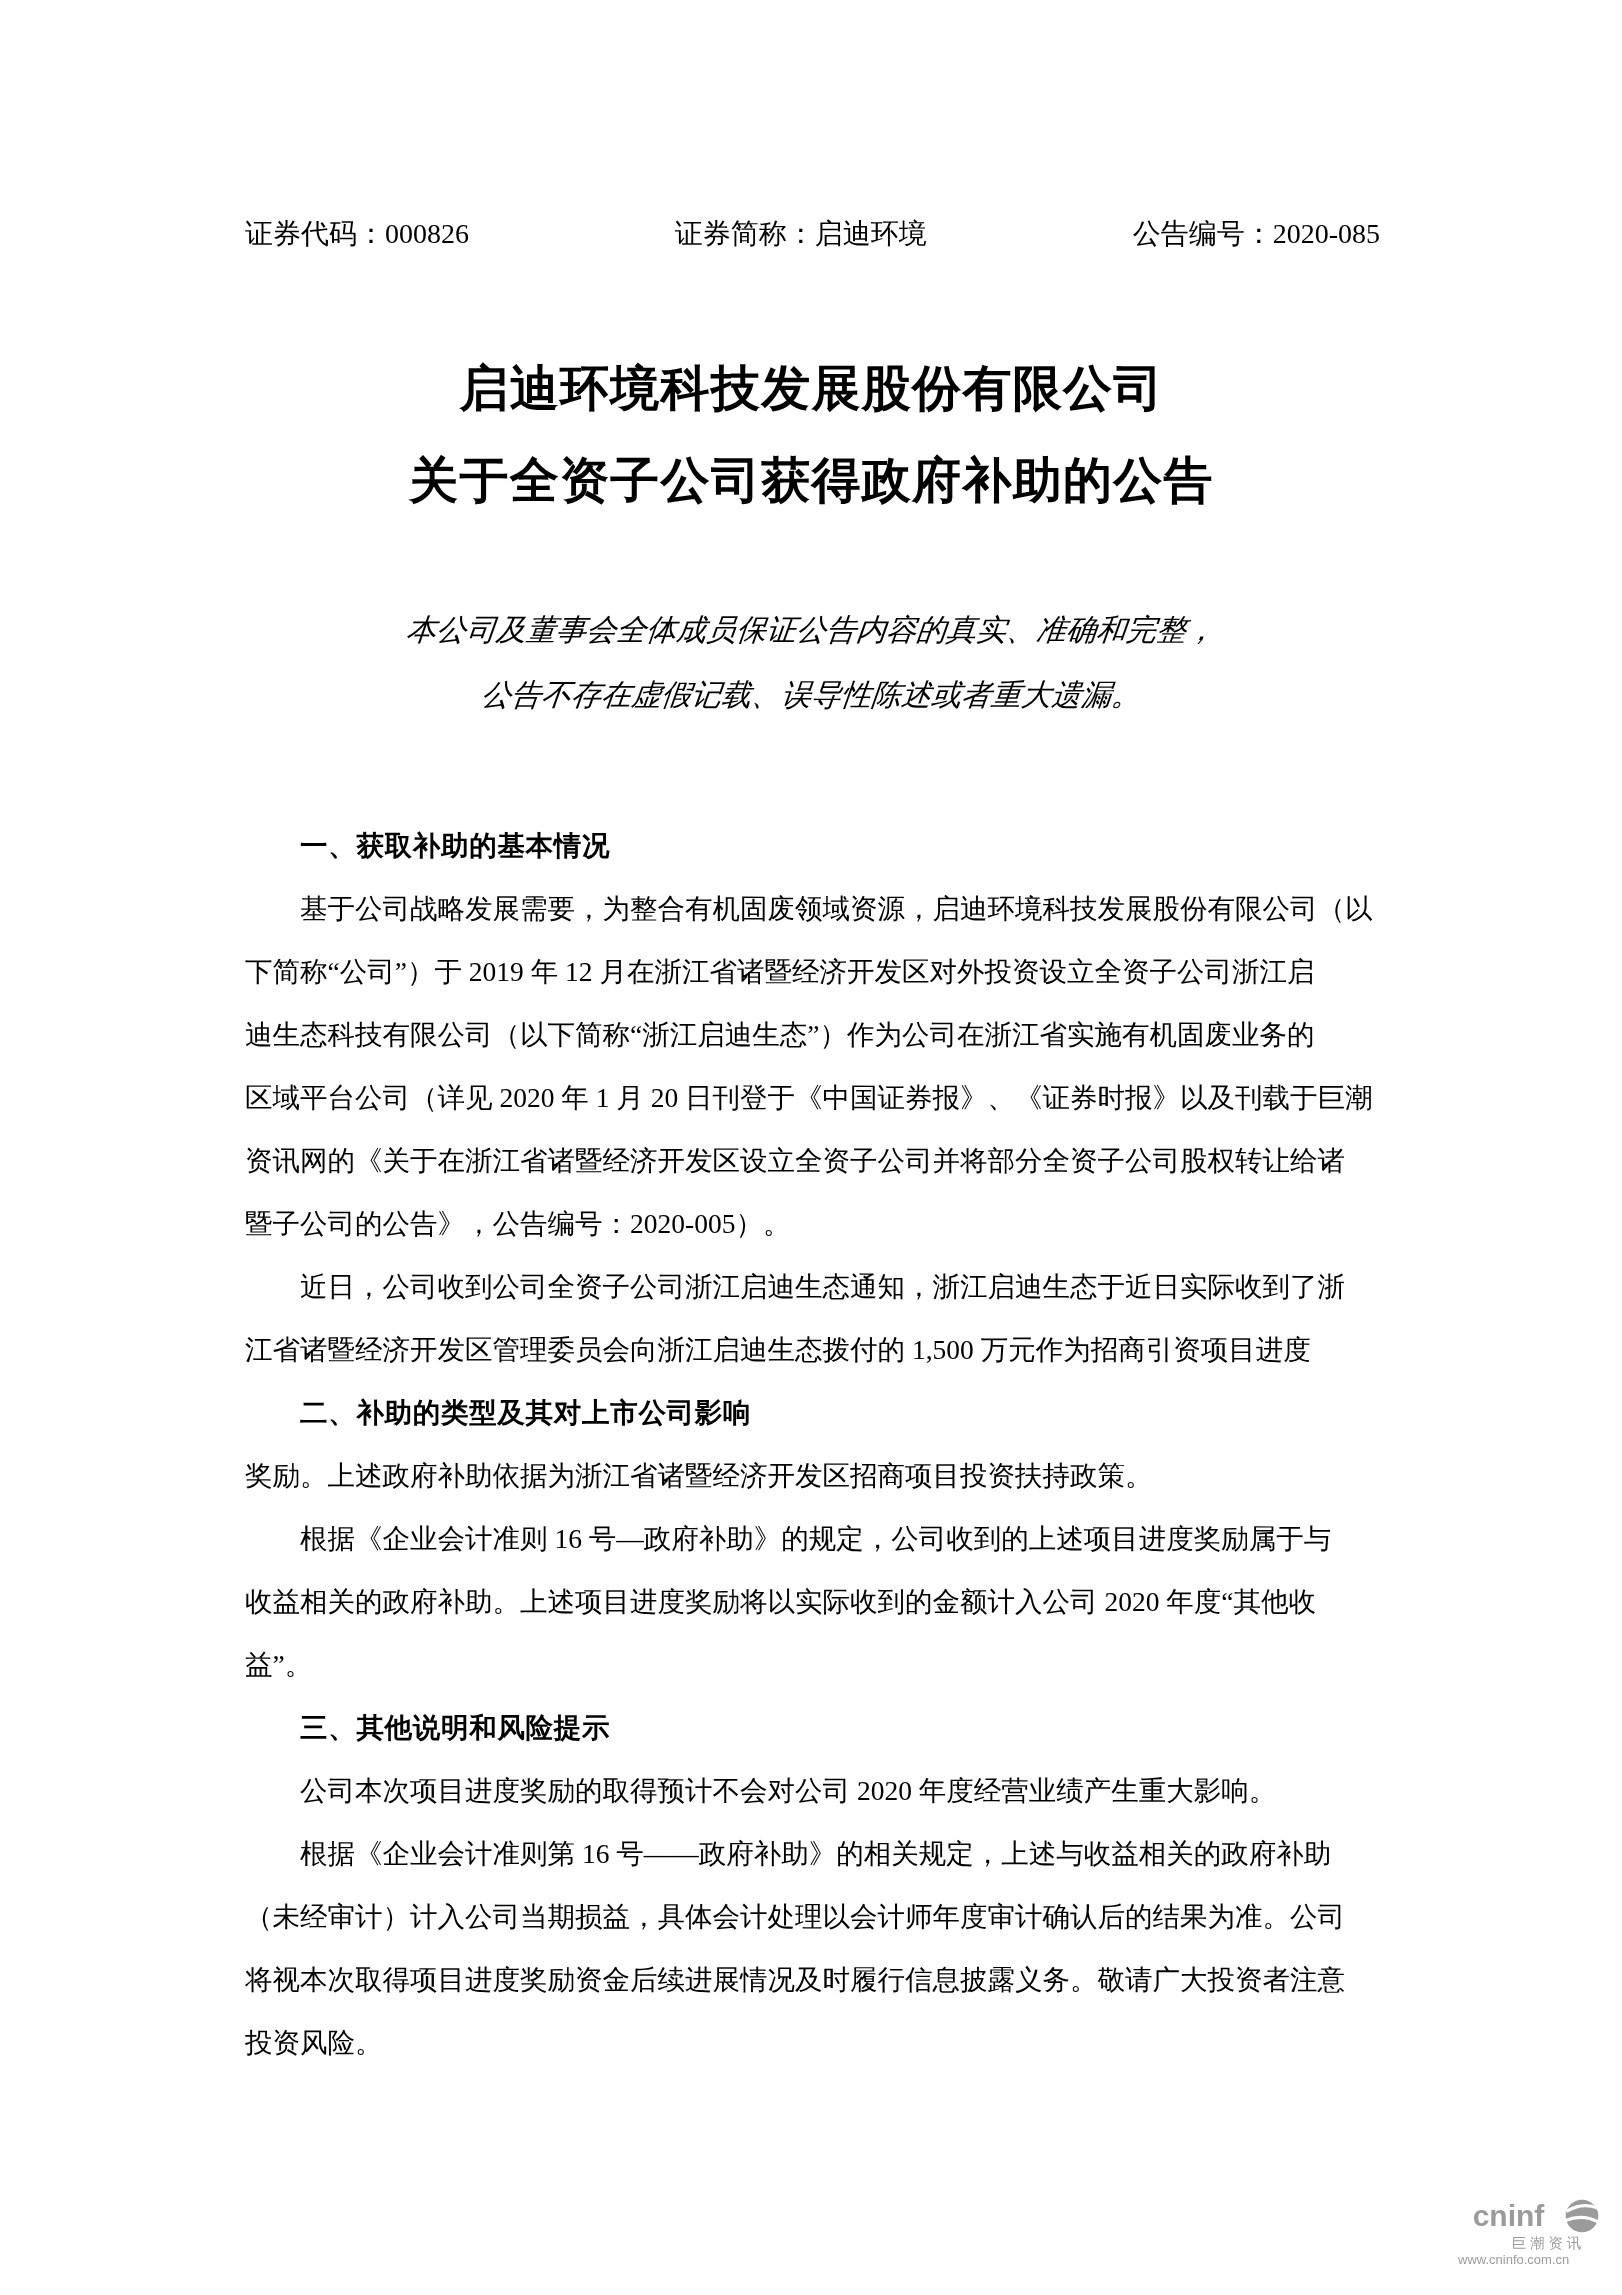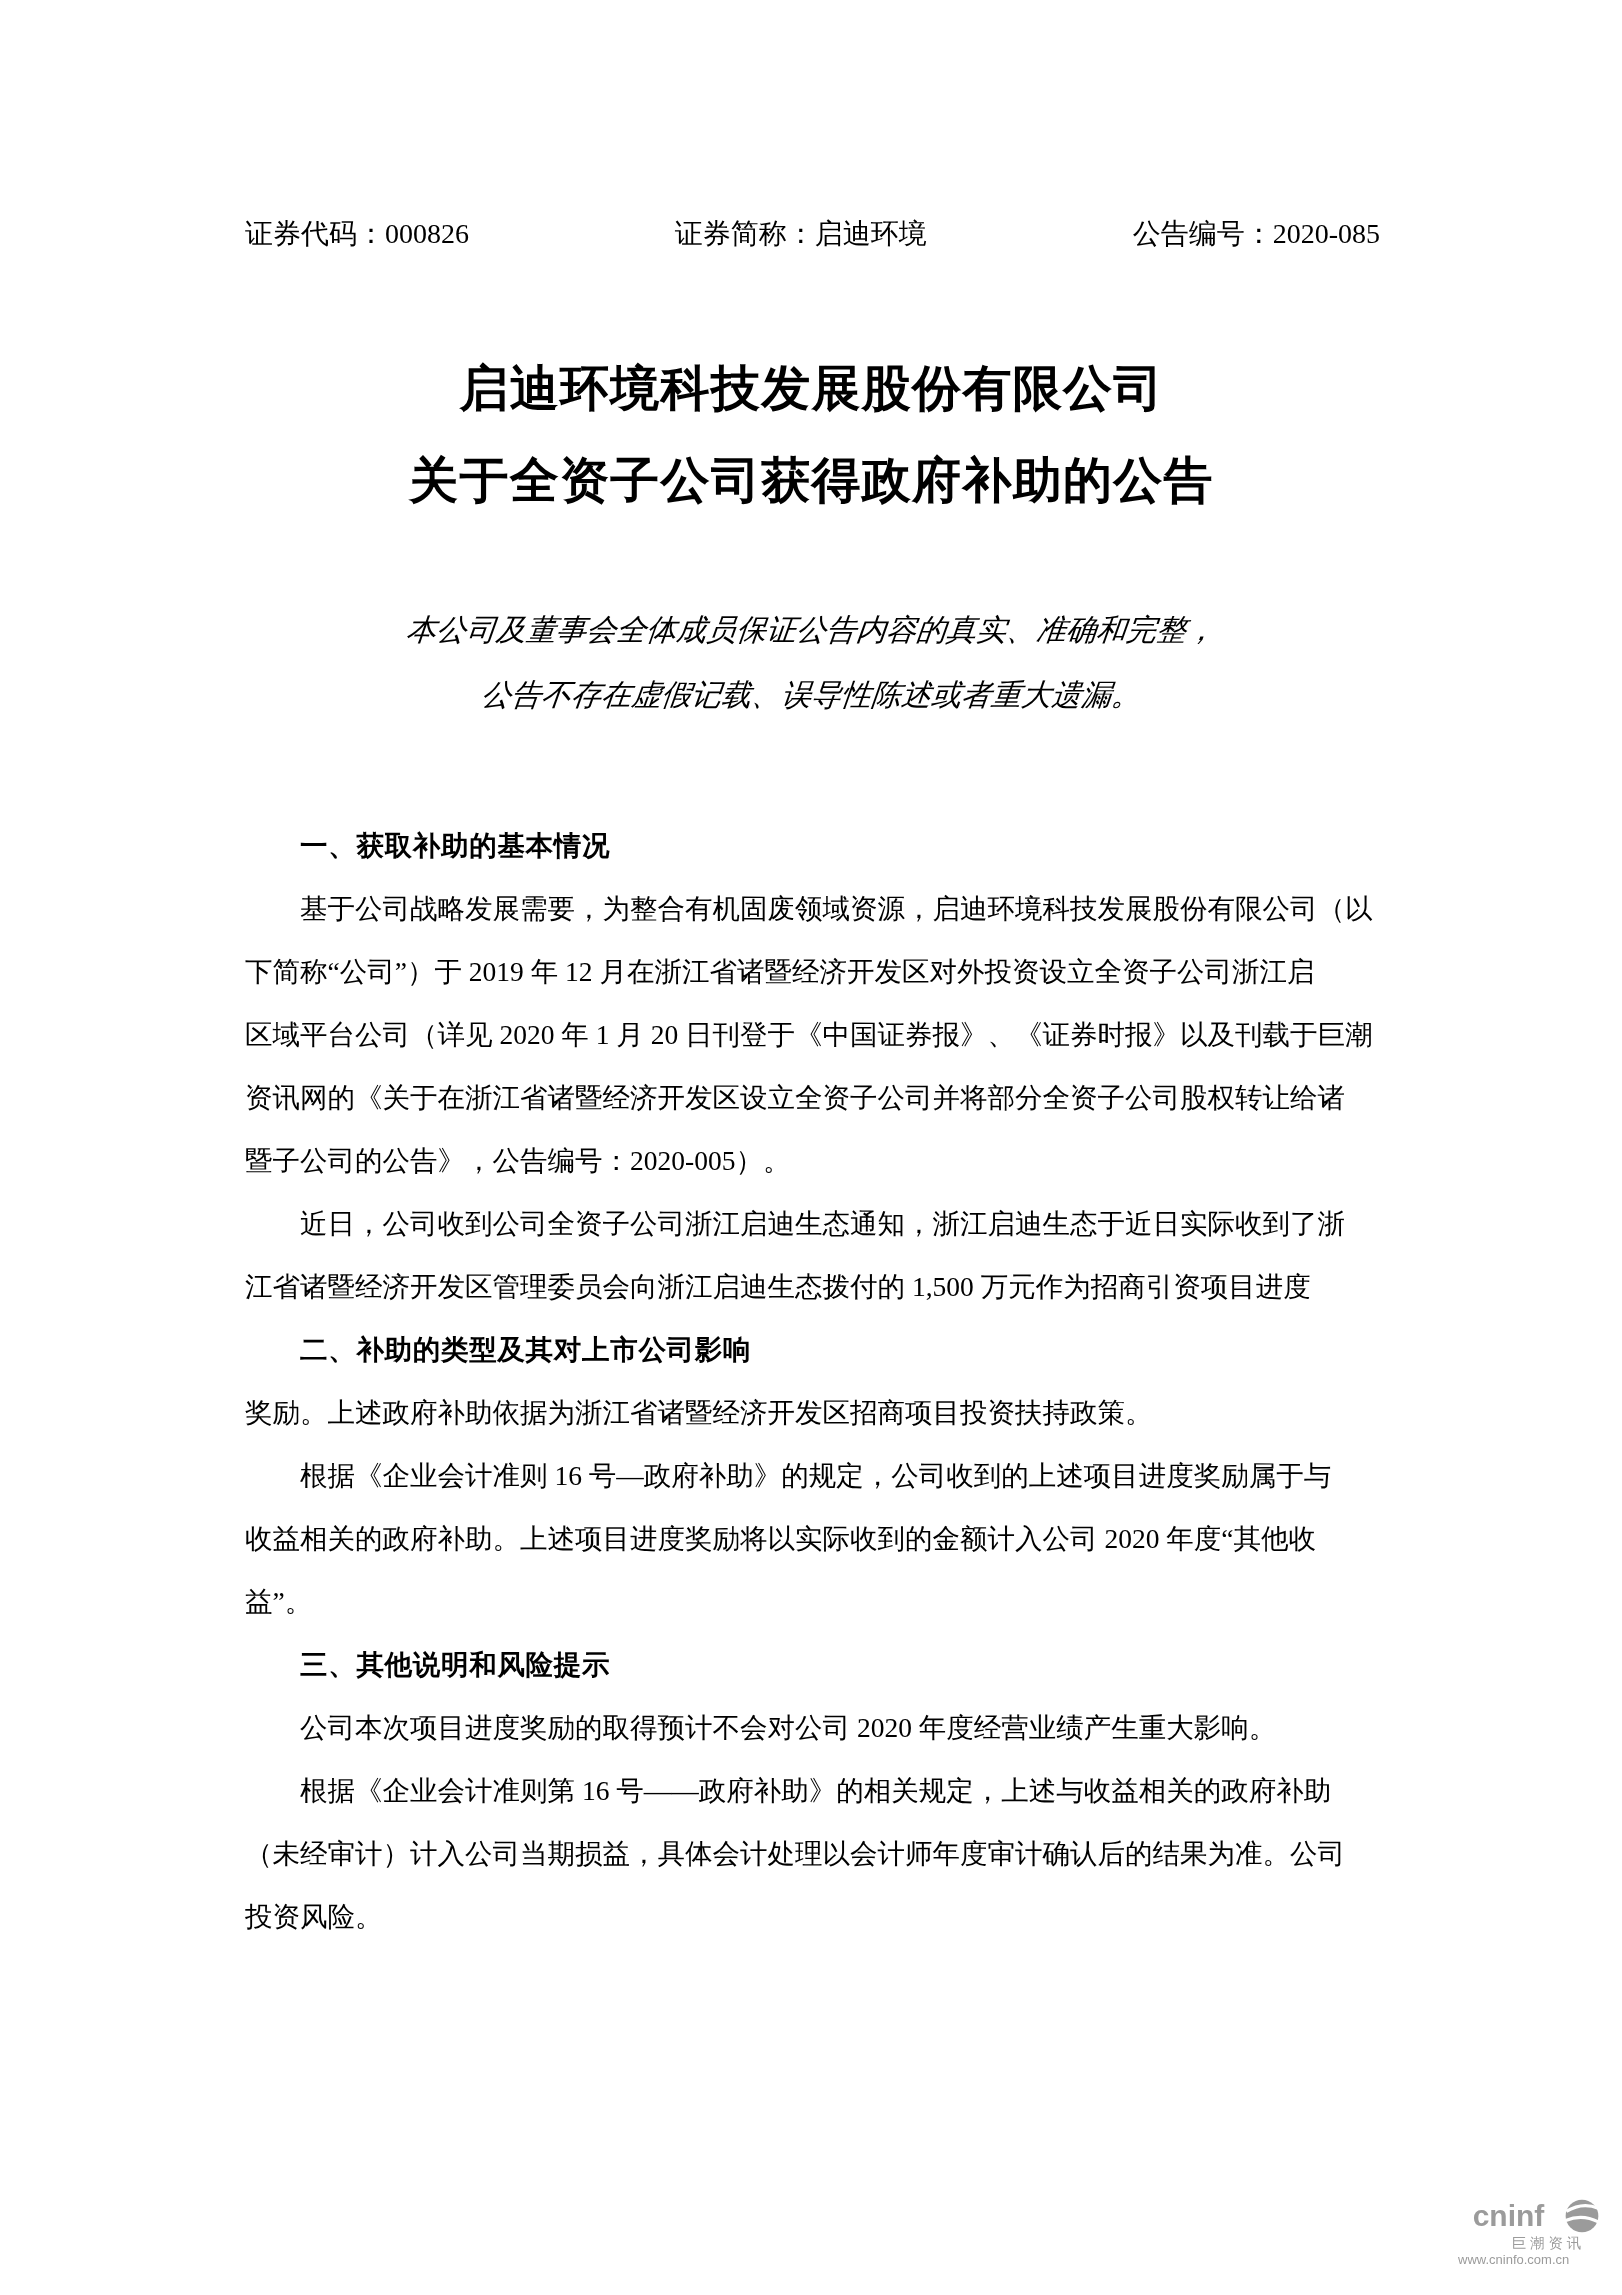--- a/index.html
+++ b/index.html
@@ -70,34 +70,36 @@
   <div class="title l2">关于全资子公司获得政府补助的公告</div>
   <div class="title l1">启迪环境科技发展股份有限公司</div>
 
   <div class="disc l1">本公司及董事会全体成员保证公告内容的真实、准确和完整，</div>
   <div class="disc l2">公告不存在虚假记载、误导性陈述或者重大遗漏。</div>
 
   <div class="doc-body">
     <p class="bl indent head">一、获取补助的基本情况</p>
     <p class="bl indent">基于公司战略发展需要，为整合有机固废领域资源，启迪环境科技发展股份有限公司（以</p>
     <p class="bl">下简称“公司”）于 2019 年 12 月在浙江省诸暨经济开发区对外投资设立全资子公司浙江启</p>
+    <p class="bl">迪生态科技有限公司（以下简称“浙江启迪生态”）作为公司在浙江省实施有机固废业务的</p>
     <p class="bl">区域平台公司（详见 2020 年 1 月 20 日刊登于《中国证券报》、《证券时报》以及刊载于巨潮</p>
     <p class="bl">资讯网的《关于在浙江省诸暨经济开发区设立全资子公司并将部分全资子公司股权转让给诸</p>
     <p class="bl">暨子公司的公告》，公告编号：2020-005）。</p>
     <p class="bl indent">近日，公司收到公司全资子公司浙江启迪生态通知，浙江启迪生态于近日实际收到了浙</p>
     <p class="bl">江省诸暨经济开发区管理委员会向浙江启迪生态拨付的 1,500 万元作为招商引资项目进度</p>
     <p class="bl indent head">二、补助的类型及其对上市公司影响</p>
     <p class="bl">奖励。上述政府补助依据为浙江省诸暨经济开发区招商项目投资扶持政策。</p>
     <p class="bl indent">根据《企业会计准则 16 号—政府补助》的规定，公司收到的上述项目进度奖励属于与</p>
     <p class="bl">收益相关的政府补助。上述项目进度奖励将以实际收到的金额计入公司 2020 年度“其他收</p>
     <p class="bl">益”。</p>
     <p class="bl indent head">三、其他说明和风险提示</p>
     <p class="bl indent">公司本次项目进度奖励的取得预计不会对公司 2020 年度经营业绩产生重大影响。</p>
     <p class="bl indent">根据《企业会计准则第 16 号——政府补助》的相关规定，上述与收益相关的政府补助</p>
     <p class="bl">（未经审计）计入公司当期损益，具体会计处理以会计师年度审计确认后的结果为准。公司</p>
+    <p class="bl">将视本次取得项目进度奖励资金后续进展情况及时履行信息披露义务。敬请广大投资者注意</p>
     <p class="bl">投资风险。</p>
   </div>
 
   <div class="logo" style="color:#9b9b9b;">
     <div class="logo-row">
       <span class="logo-brand">cninf</span>
       <svg class="globe" width="34" height="34" viewBox="0 0 52 52" aria-hidden="true">
         <circle cx="26" cy="26" r="25" fill="#9b9b9b"></circle>
         <path d="M2 19 Q 26 4 51 14" stroke="#ffffff" stroke-width="5" fill="none"></path>
         <path d="M1 33 Q 26 22 51 35" stroke="#ffffff" stroke-width="5" fill="none"></path>

